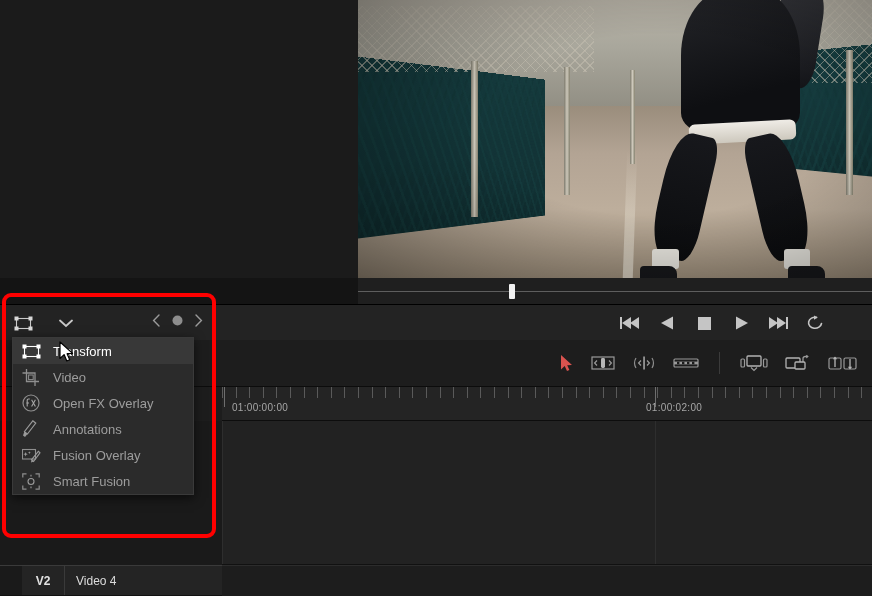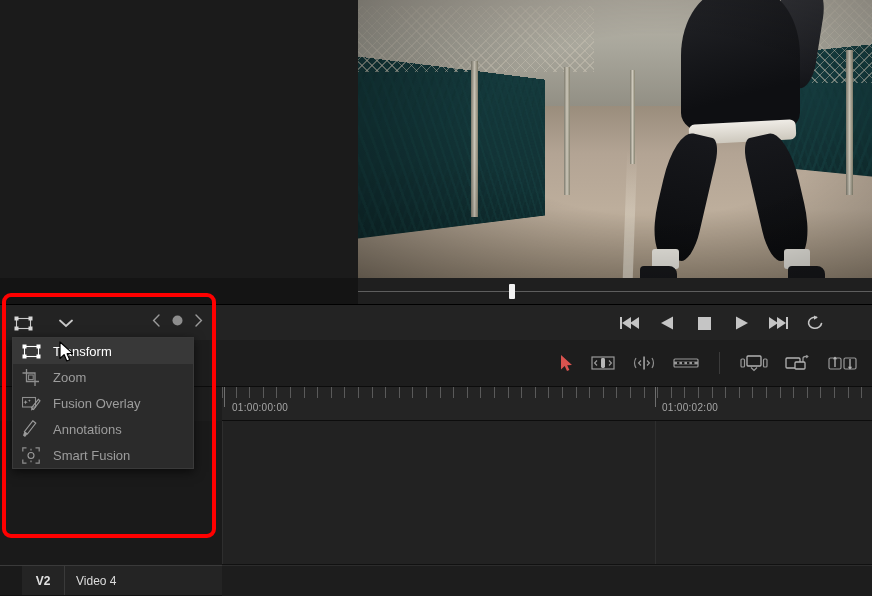--- a/index.html
+++ b/index.html
@@ -404,21 +404,21 @@
 
     </div>
   </div>
 
   <div class="ruler-left"></div>
   <div class="ruler">
     <div class="rl-ticks"></div>
     <div class="rl-major" style="left:2px;"></div>
     <div class="rl-major" style="left:433px;"></div>
     <div class="rl-lab" style="left:10px;">01:00:00:00</div>
-    <div class="rl-lab" style="left:440px;">01:00:02:00</div>
+    <div class="rl-lab" style="left:424px;">01:00:02:00</div>
   </div>
 
   <div class="tracks">
     <div class="hdr-gutter"></div>
 
     <div class="track-v2">
       <div class="tl-grid" style="left:0px;"></div>
       <div class="tl-grid" style="left:433px;"></div>
     </div>
 
@@ -446,50 +446,60 @@
     </div>
 
     <div class="menu-item">
       <span class="mi-icon">
         <svg class="ic" width="18" height="17" viewBox="0 0 18 17">
           <path d="M4.5 0 L4.5 12.5 L17 12.5" fill="none" stroke="#8f8f8f" stroke-width="1.3"></path>
           <path d="M0.5 4 L13 4 L13 17" fill="none" stroke="#8f8f8f" stroke-width="1.3"></path>
           <rect x="6.6" y="6" width="4.6" height="4.6" fill="none" stroke="#8f8f8f" stroke-width="1"></rect>
         </svg>
       </span>
-      <span>Zoom</span>
-    </div>
-
-
+      <span>Video</span>
+    </div>
+
+
+    <div class="menu-item">
+      <span class="mi-icon">
+        <svg class="ic" width="18" height="18" viewBox="0 0 18 18">
+          <circle cx="9" cy="9" r="8" fill="none" stroke="#8f8f8f" stroke-width="1.2"></circle>
+          <path d="M5.2 12.5 L5.2 6 Q5.2 5 6.4 5 L7.8 5 M4.3 9 L7 9" fill="none" stroke="#a6a6a6" stroke-width="1.1"></path>
+          <path d="M9.6 5.8 L13.4 12.4 M13.4 5.8 L9.6 12.4" fill="none" stroke="#a6a6a6" stroke-width="1.1"></path>
+        </svg>
+      </span>
+      <span>Open FX Overlay</span>
+    </div>
+
+    <div class="menu-item">
+      <span class="mi-icon">
+        <svg class="ic" width="15" height="18" viewBox="0 0 15 18">
+          <path d="M10.8 0.8 L13.8 3.2 L5.4 14 L2.4 11.6 Z" fill="none" stroke="#9a9a9a" stroke-width="1.1"></path>
+          <path d="M2.4 11.6 L5.4 14 L3 17 L1 15.4 Z" fill="#9a9a9a"></path>
+        </svg>
+      </span>
+      <span>Annotations</span>
+    </div>
 
     <div class="menu-item">
       <span class="mi-icon">
         <svg class="ic" width="19" height="17" viewBox="0 0 19 17">
           <rect x="0.5" y="2.5" width="13" height="9.5" fill="none" stroke="#8f8f8f" stroke-width="1.1"></rect>
           <path d="M3.6 5 L4.2 6.6 L5.8 7.2 L4.2 7.8 L3.6 9.4 L3 7.8 L1.4 7.2 L3 6.6 Z" fill="#9a9a9a"></path>
           <path d="M7.4 4.2 L7.8 5.3 L8.9 5.7 L7.8 6.1 L7.4 7.2 L7 6.1 L5.9 5.7 L7 5.3 Z" fill="#9a9a9a"></path>
           <path d="M9.6 12.6 L16.4 4.4 L18 5.8 L11.6 14.4 Z" fill="none" stroke="#9a9a9a" stroke-width="1.1"></path>
           <path d="M9.6 12.6 L11.6 14.4 L9 15.6 Z" fill="#9a9a9a"></path>
         </svg>
       </span>
       <span>Fusion Overlay</span>
     </div>
 
     <div class="menu-item">
       <span class="mi-icon">
-        <svg class="ic" width="15" height="18" viewBox="0 0 15 18">
-          <path d="M10.8 0.8 L13.8 3.2 L5.4 14 L2.4 11.6 Z" fill="none" stroke="#9a9a9a" stroke-width="1.1"></path>
-          <path d="M2.4 11.6 L5.4 14 L3 17 L1 15.4 Z" fill="#9a9a9a"></path>
-        </svg>
-      </span>
-      <span>Annotations</span>
-    </div>
-
-    <div class="menu-item">
-      <span class="mi-icon">
         <svg class="ic" width="18" height="17" viewBox="0 0 18 17">
           <path d="M0.8 4.5 L0.8 0.8 L4.5 0.8 M13.5 0.8 L17.2 0.8 L17.2 4.5 M17.2 12.5 L17.2 16.2 L13.5 16.2 M4.5 16.2 L0.8 16.2 L0.8 12.5" fill="none" stroke="#8f8f8f" stroke-width="1.2"></path>
           <circle cx="9" cy="8.5" r="3" fill="none" stroke="#9a9a9a" stroke-width="1.1"></circle>
           <path d="M9 3.6 L9 1.8 M9 15.2 L9 13.4" fill="none" stroke="#9a9a9a" stroke-width="1.1"></path>
         </svg>
       </span>
       <span>Smart Fusion</span>
     </div>
   </div>
 

